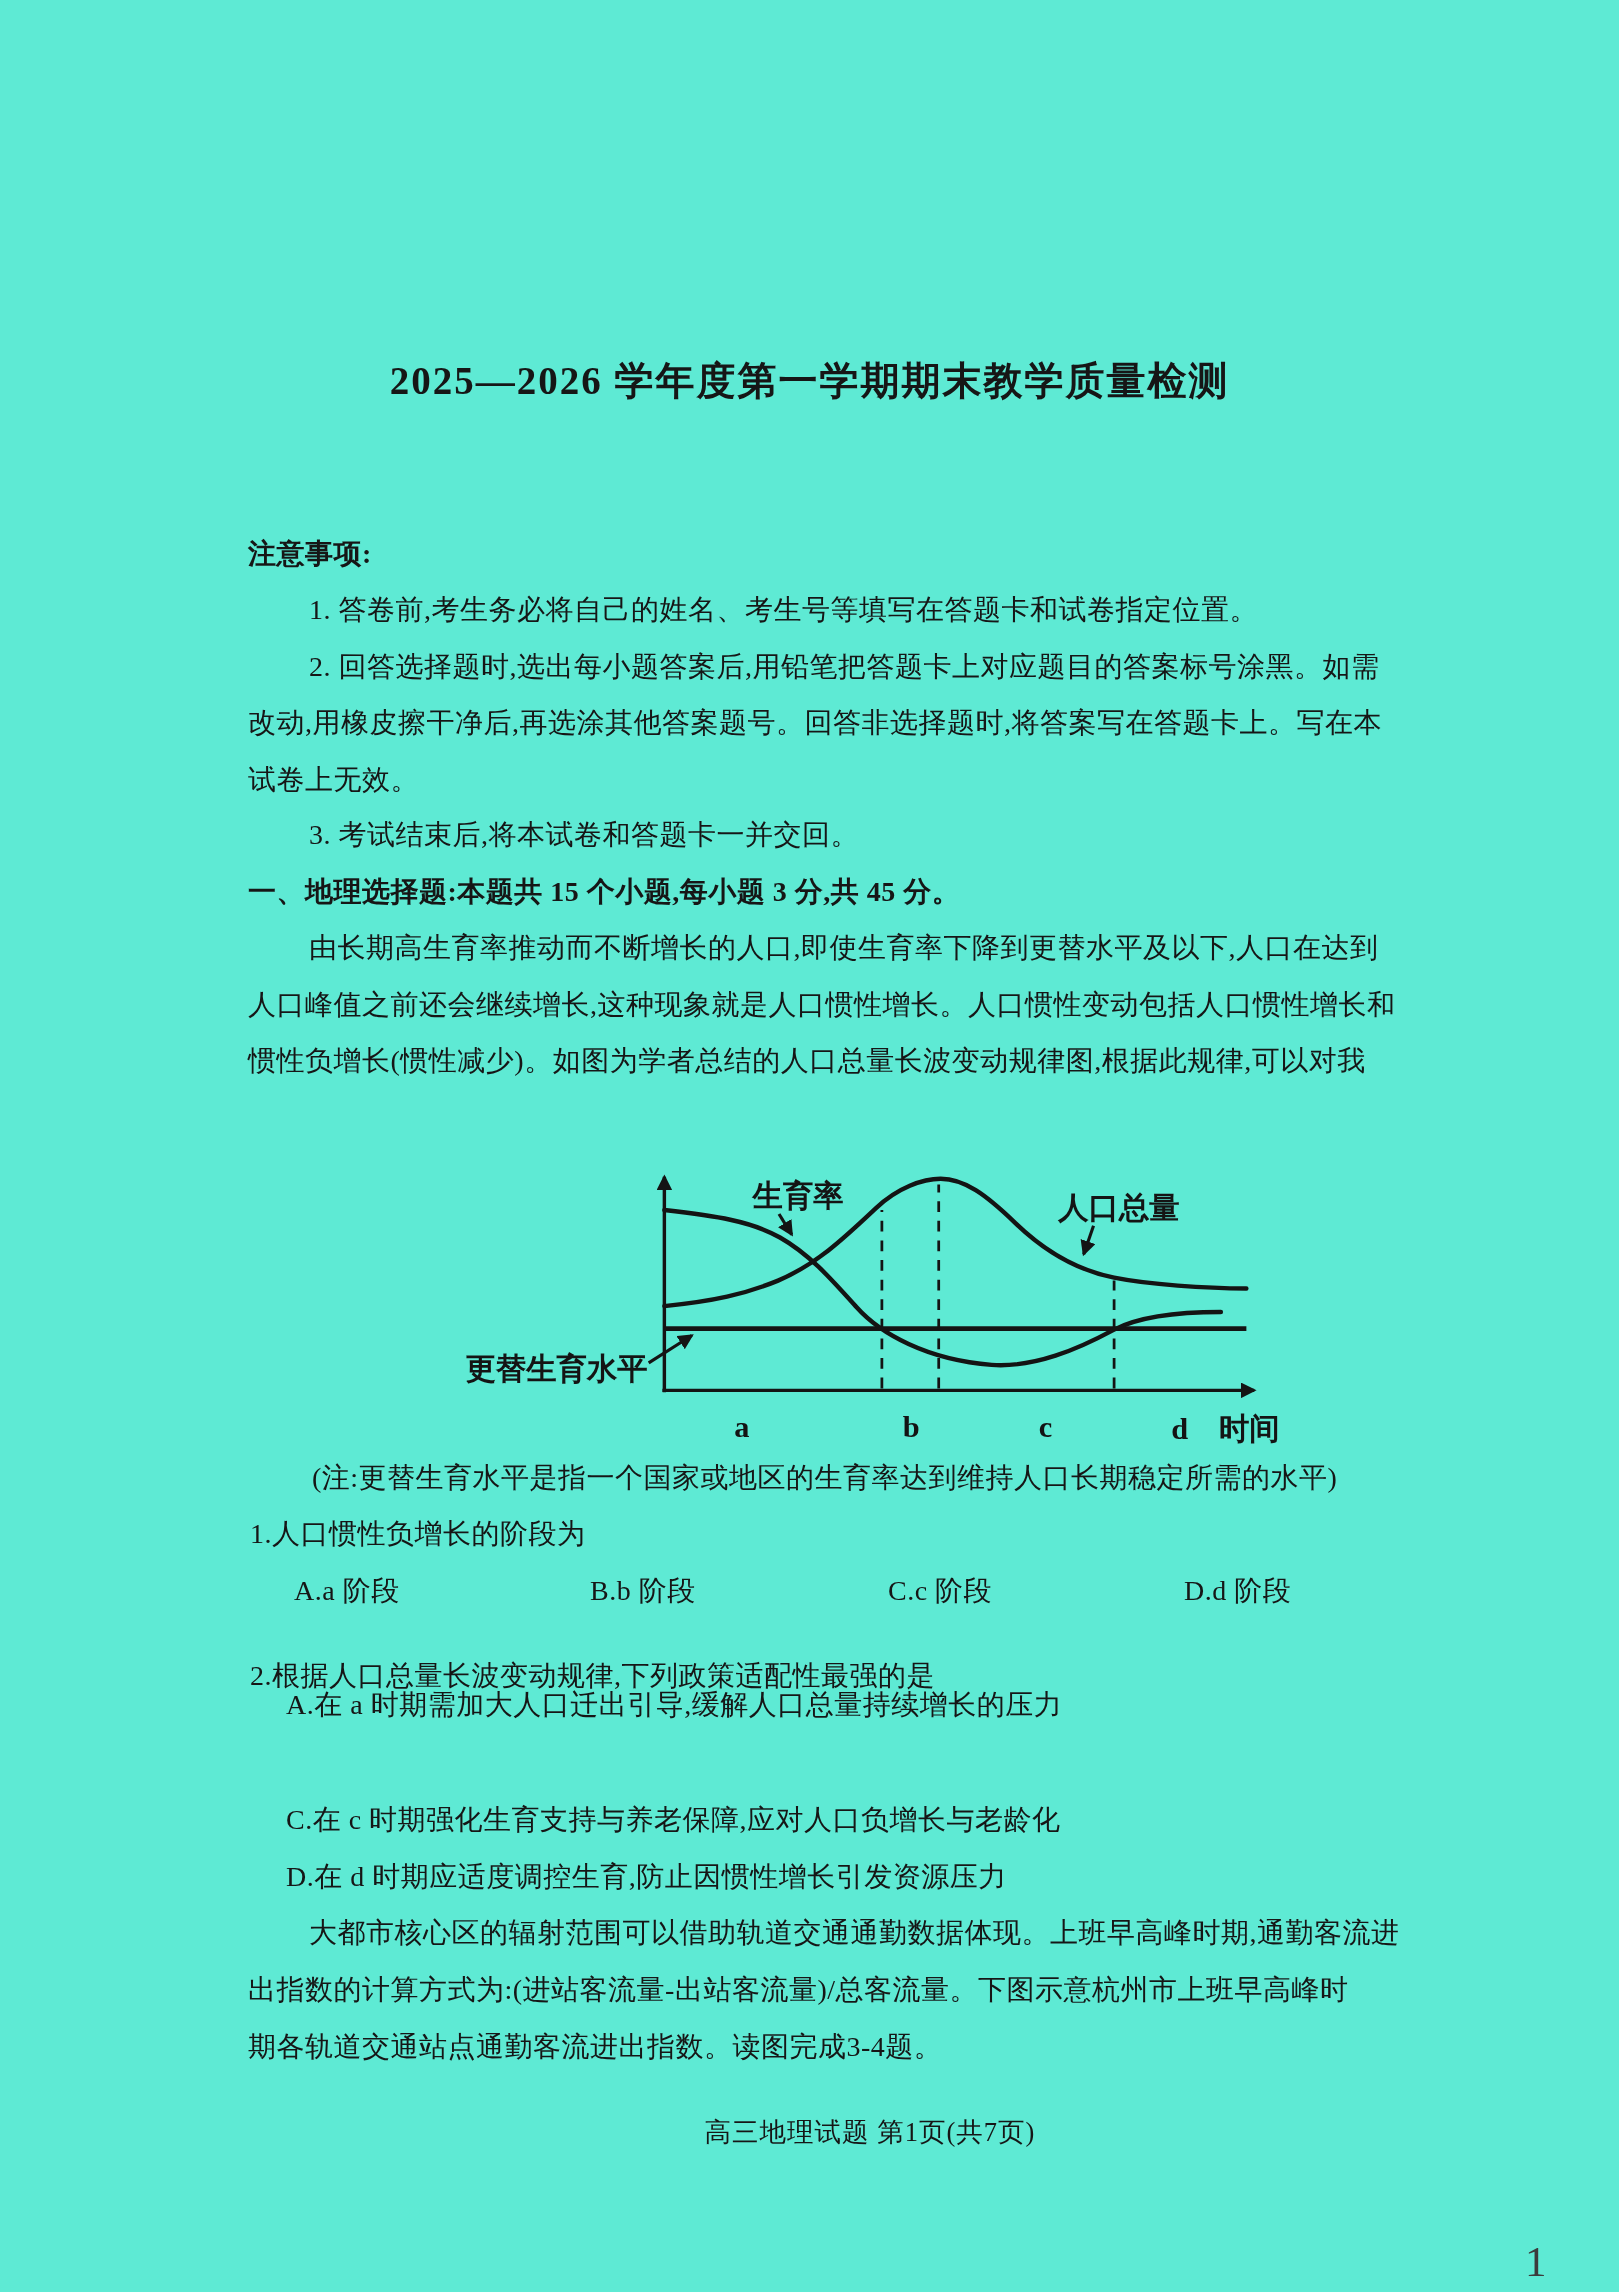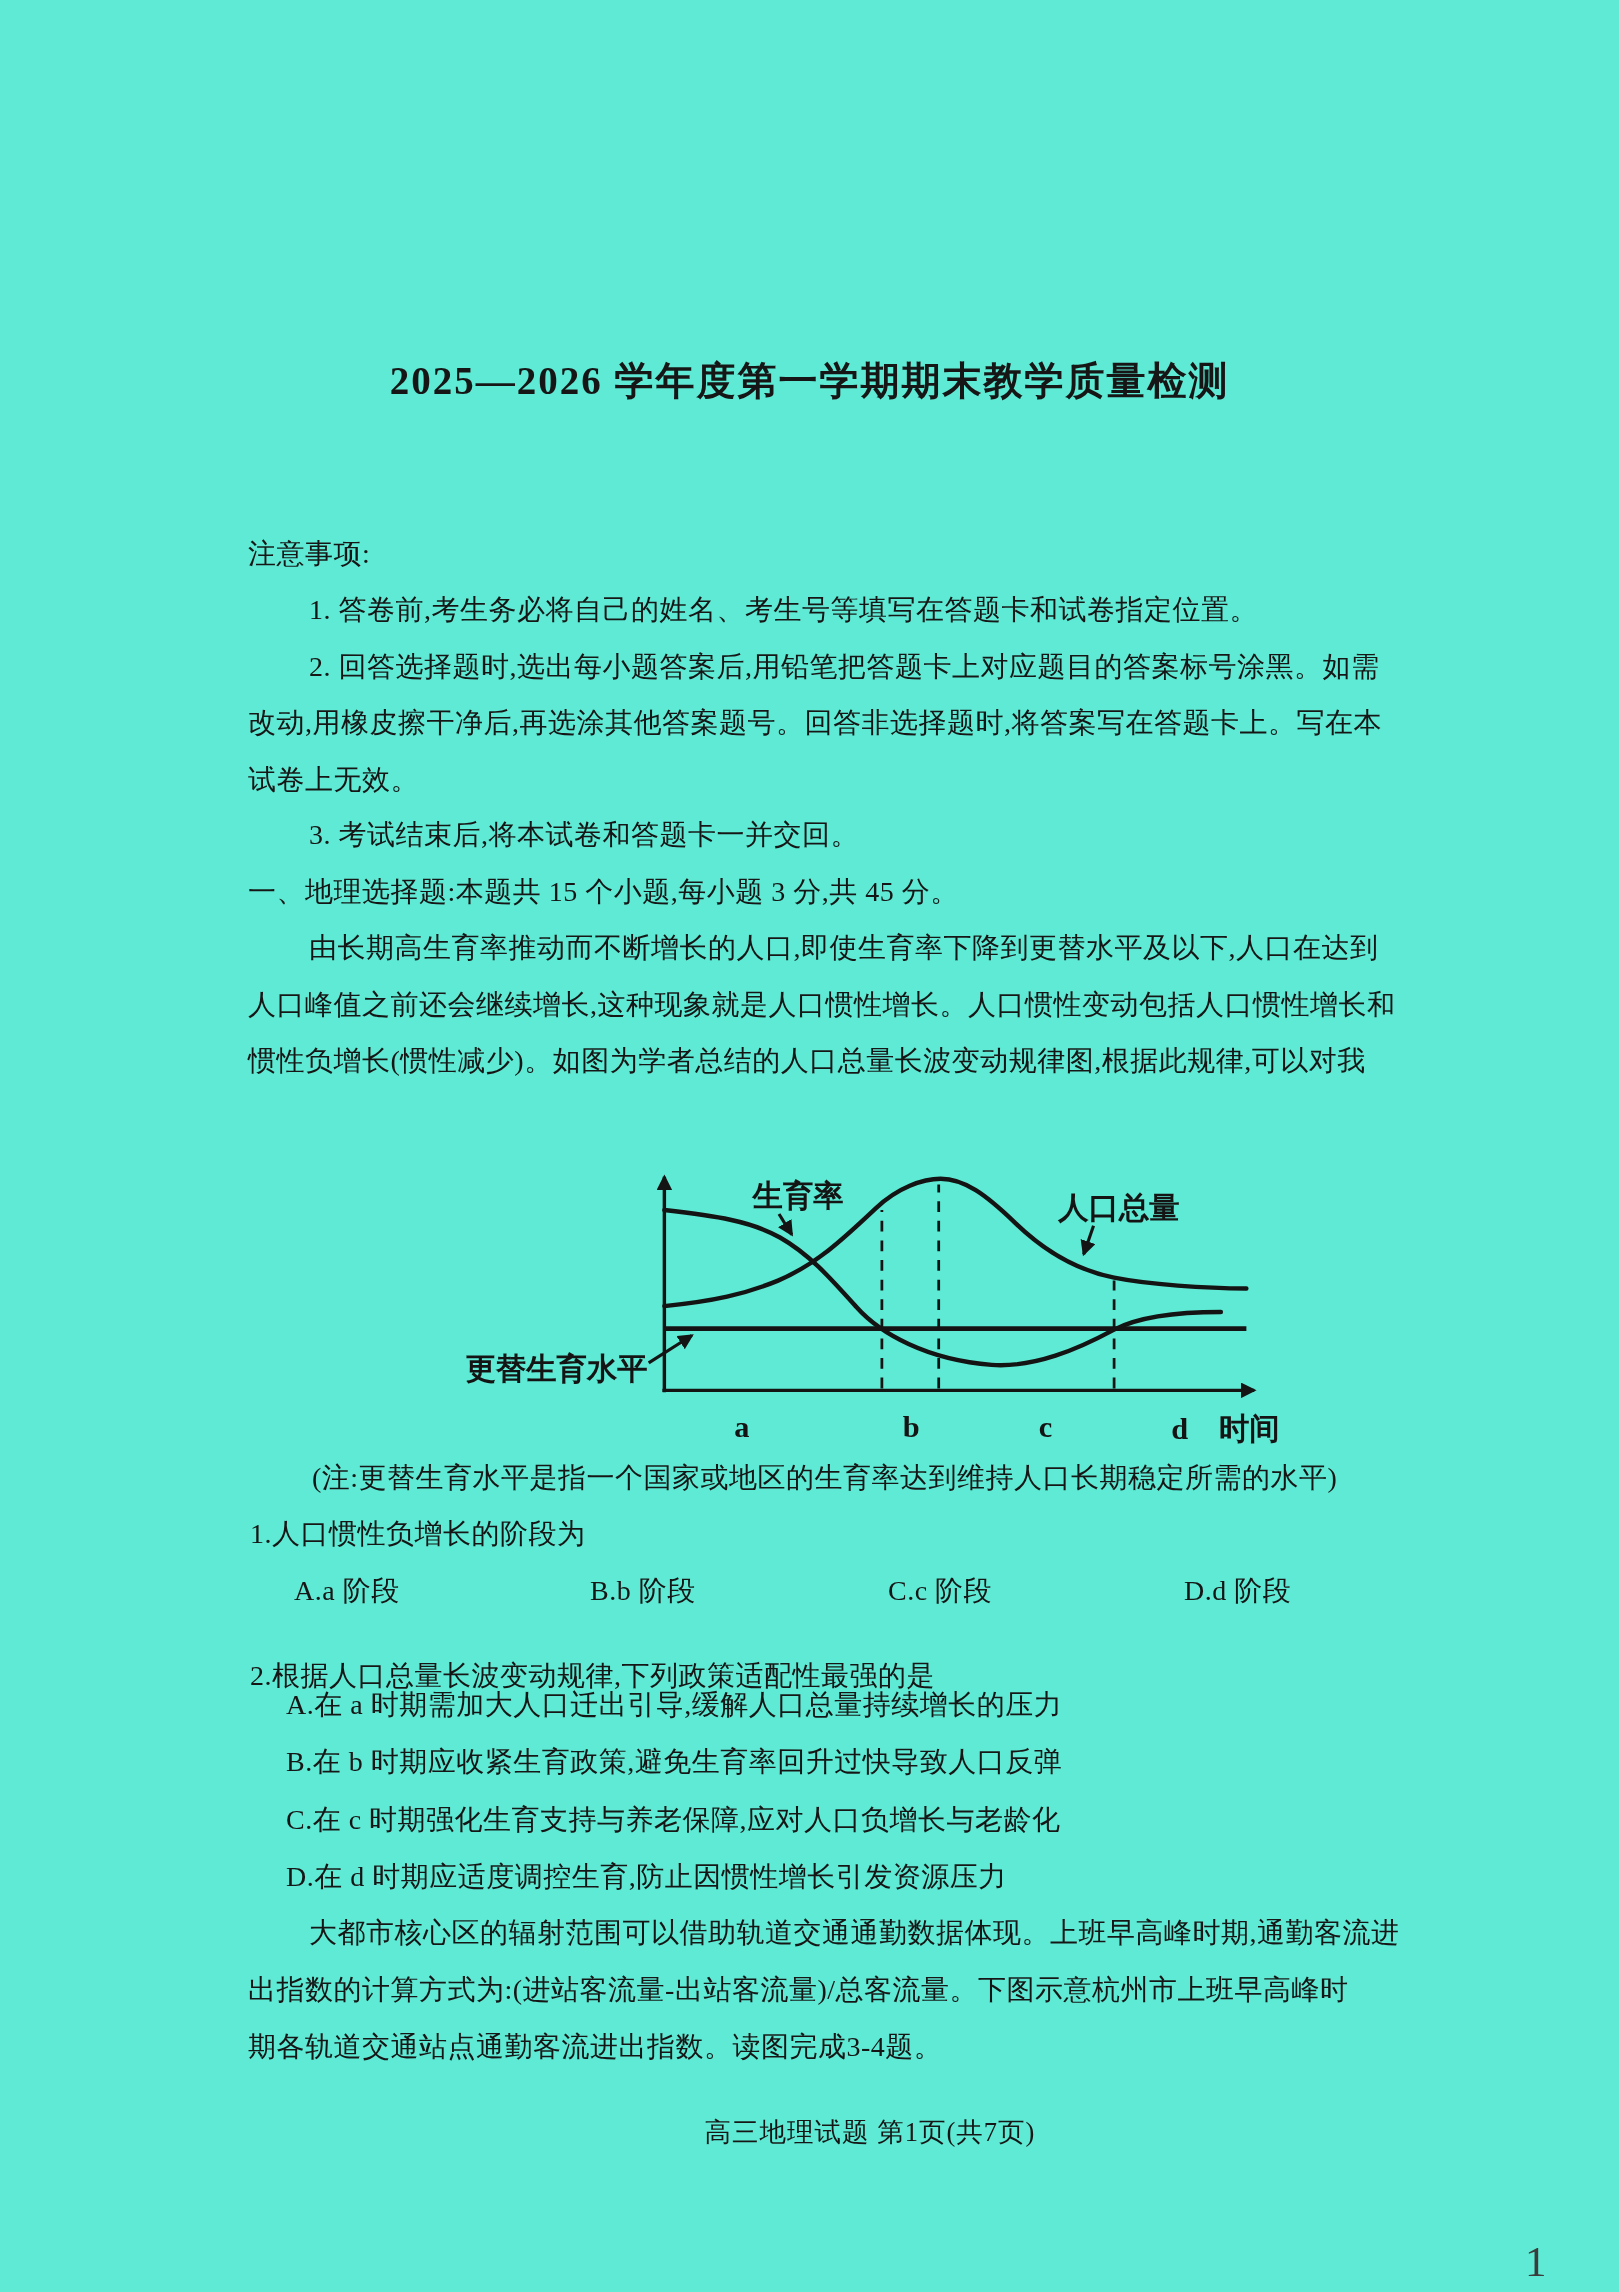--- a/index.html
+++ b/index.html
@@ -19,21 +19,21 @@
     letter-spacing:0.5px;
   }
   .title1{
     width:1619px;left:0;text-align:center;
     font-size:39px;font-weight:700;letter-spacing:2px;
   }
   .title2{
     width:1619px;left:0;text-align:center;
     font-size:51px;font-weight:700;letter-spacing:8.8px;
   }
-  .bold{font-weight:400;}
+  .bold{font-weight:700;}
   .footer-line{
     font-size:26.5px;letter-spacing:1px;
   }
   .corner-num{
     font-size:43px;color:#3c3c3c;
   }
   svg text{
     font-family:"Liberation Serif", serif;
     font-weight:700;
     fill:#141414;
@@ -102,21 +102,20 @@
   <div class="line" style="top:1462px;left:312px;">(注:更替生育水平是指一个国家或地区的生育率达到维持人口长期稳定所需的水平)</div>
 
   <div class="line" style="top:1518px;left:250px;">1.人口惯性负增长的阶段为</div>
   <div class="line" style="top:1575px;left:294px;">A.a 阶段</div>
   <div class="line" style="top:1575px;left:590px;">B.b 阶段</div>
   <div class="line" style="top:1575px;left:888px;">C.c 阶段</div>
   <div class="line" style="top:1575px;left:1184px;">D.d 阶段</div>
 
   <div class="line" style="top:1632px;left:250px;margin-top:28px;">2.根据人口总量长波变动规律,下列政策适配性最强的是</div>
   <div class="line" style="top:1689px;left:286px;">A.在 a 时期需加大人口迁出引导,缓解人口总量持续增长的压力</div>
-  <div class="line" style="top:1746px;left:286px;">B.在 b 时期应收紧生育政策,避免生育率回升过快导致人口反弹</div>
   <div class="line" style="top:1804px;left:286px;">C.在 c 时期强化生育支持与养老保障,应对人口负增长与老龄化</div>
   <div class="line" style="top:1861px;left:286px;">D.在 d 时期应适度调控生育,防止因惯性增长引发资源压力</div>
 
   <div class="line" style="top:1917px;left:309px;">大都市核心区的辐射范围可以借助轨道交通通勤数据体现。上班早高峰时期,通勤客流进</div>
   <div class="line" style="top:1974px;left:248px;">出指数的计算方式为:(进站客流量-出站客流量)/总客流量。下图示意杭州市上班早高峰时</div>
   <div class="line" style="top:2031px;left:248px;">期各轨道交通站点通勤客流进出指数。读图完成3-4题。</div>
 
   <div class="line footer-line" style="top:2117px;left:870px;transform:translateX(-50%);">高三地理试题  第1页(共7页)</div>
   <div class="line corner-num" style="top:2237px;left:1525px;">1</div>
 

